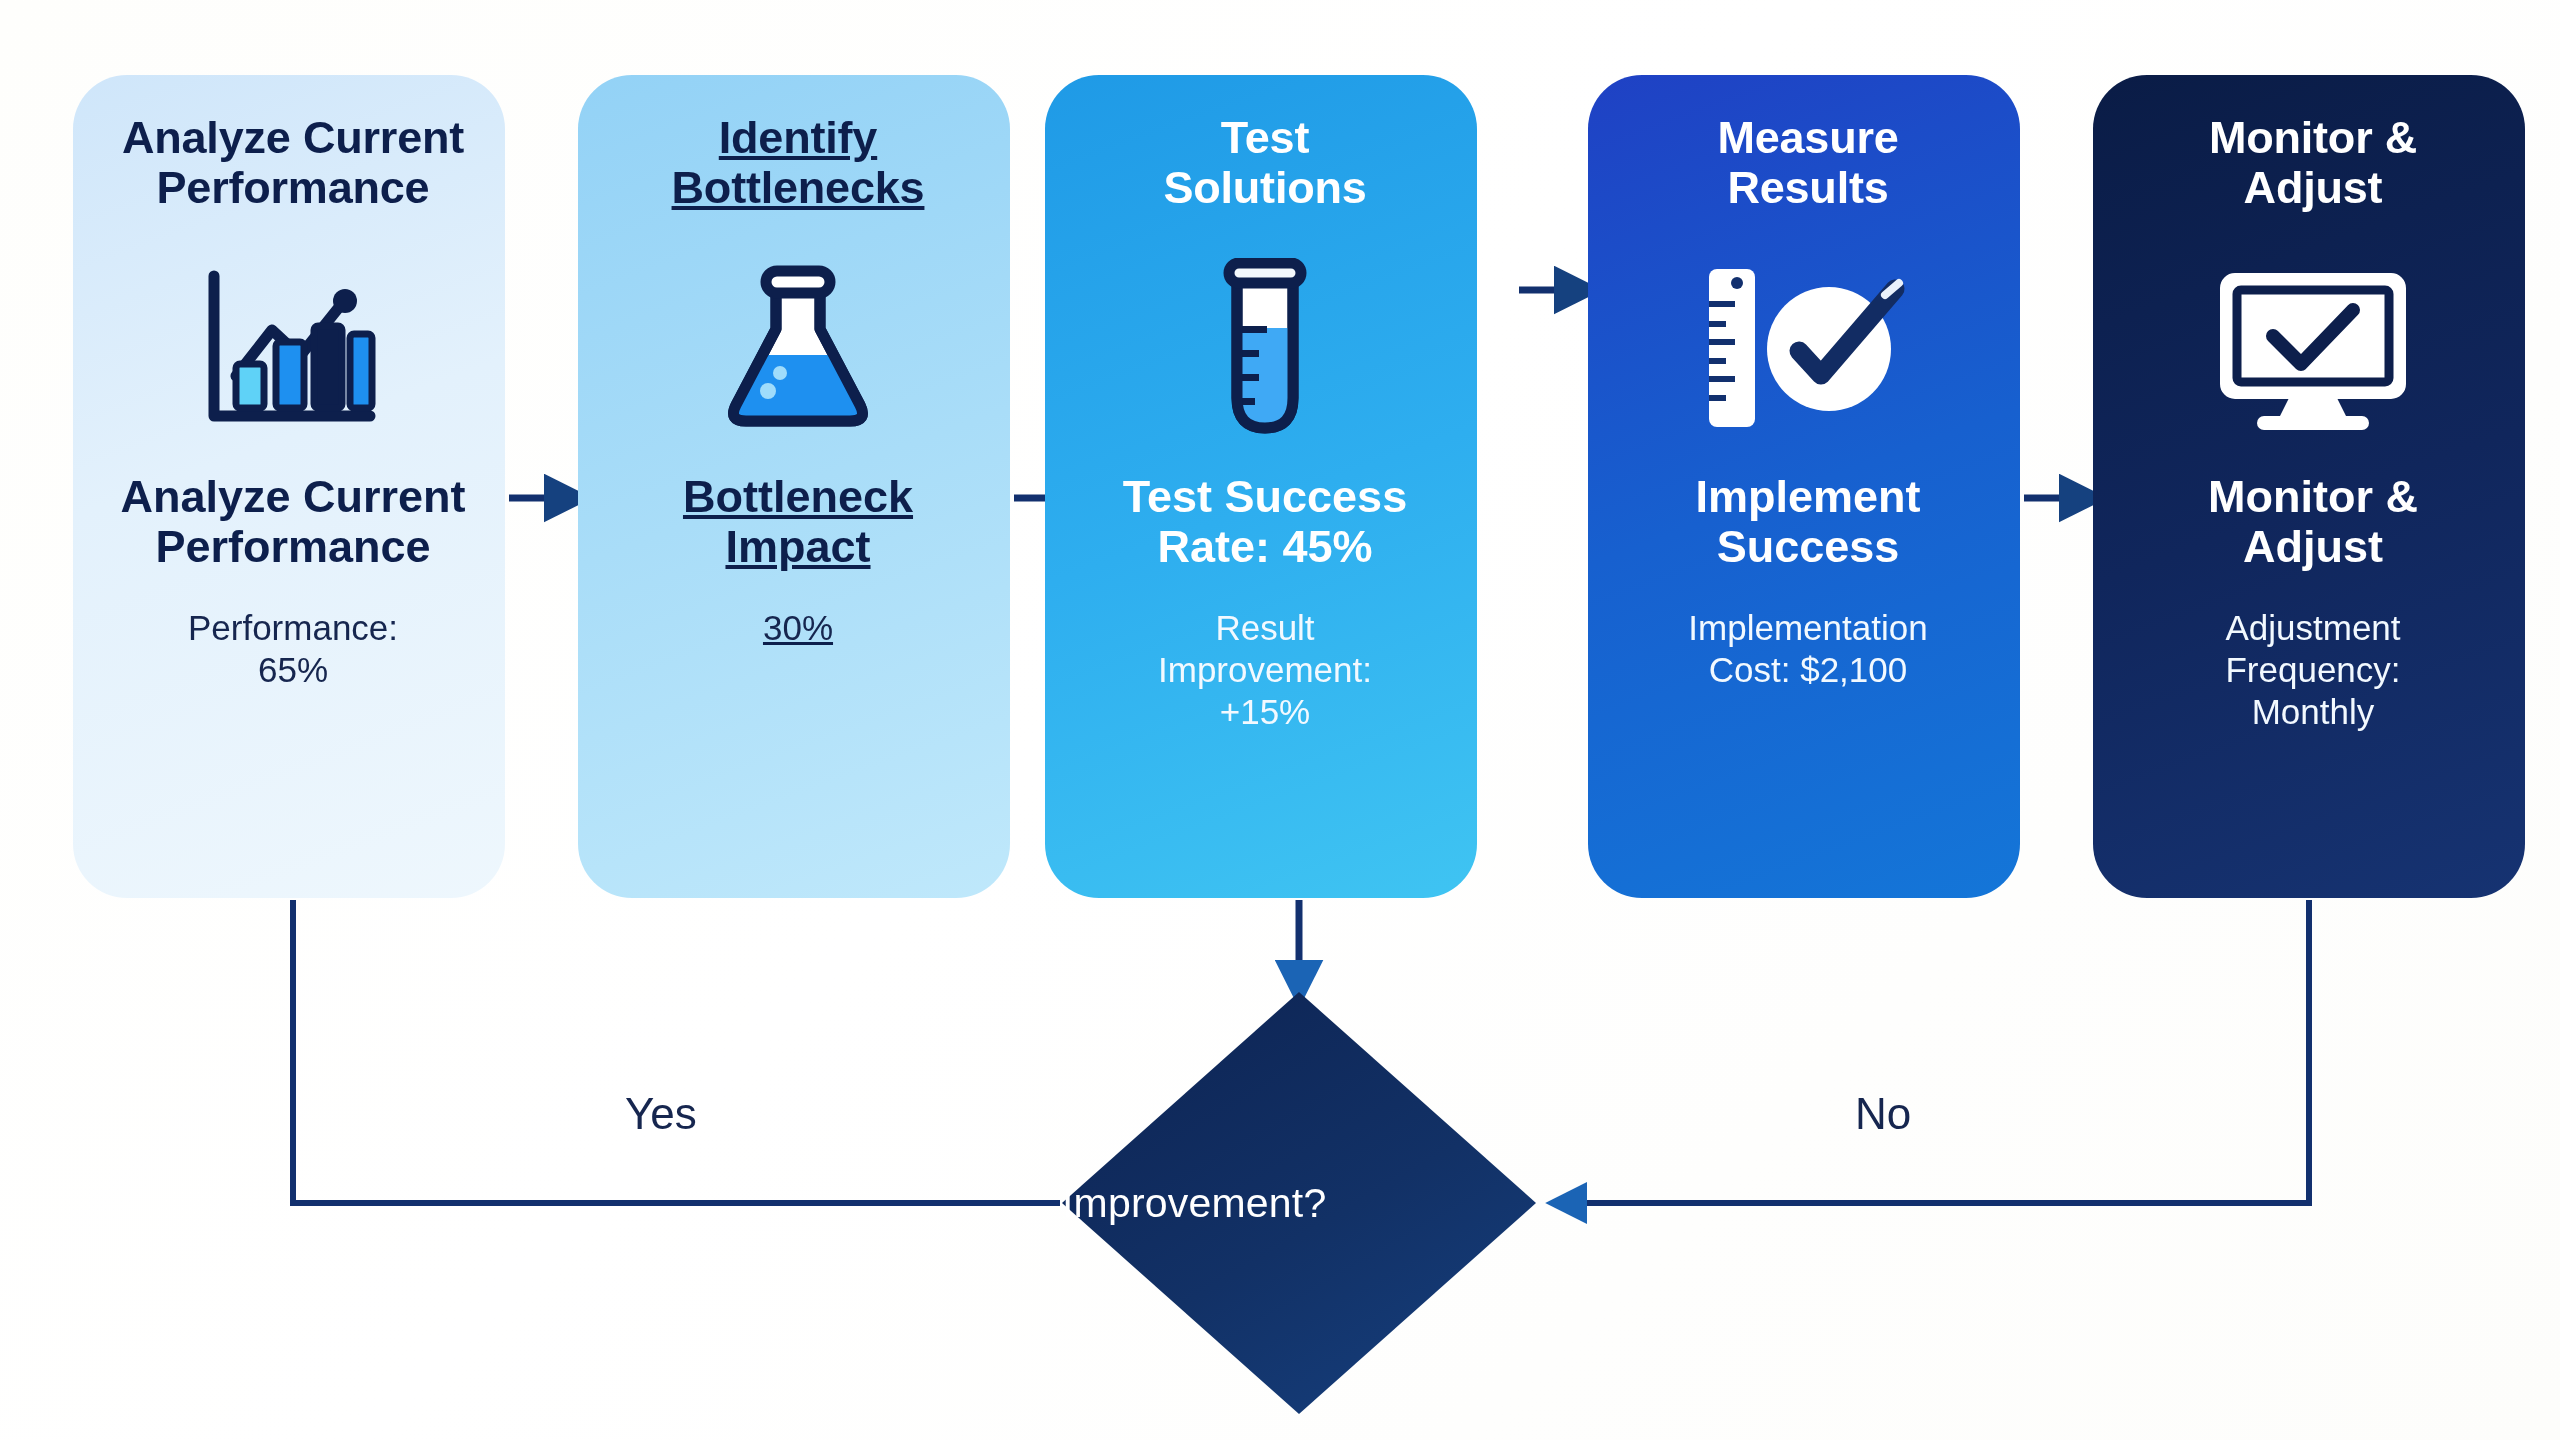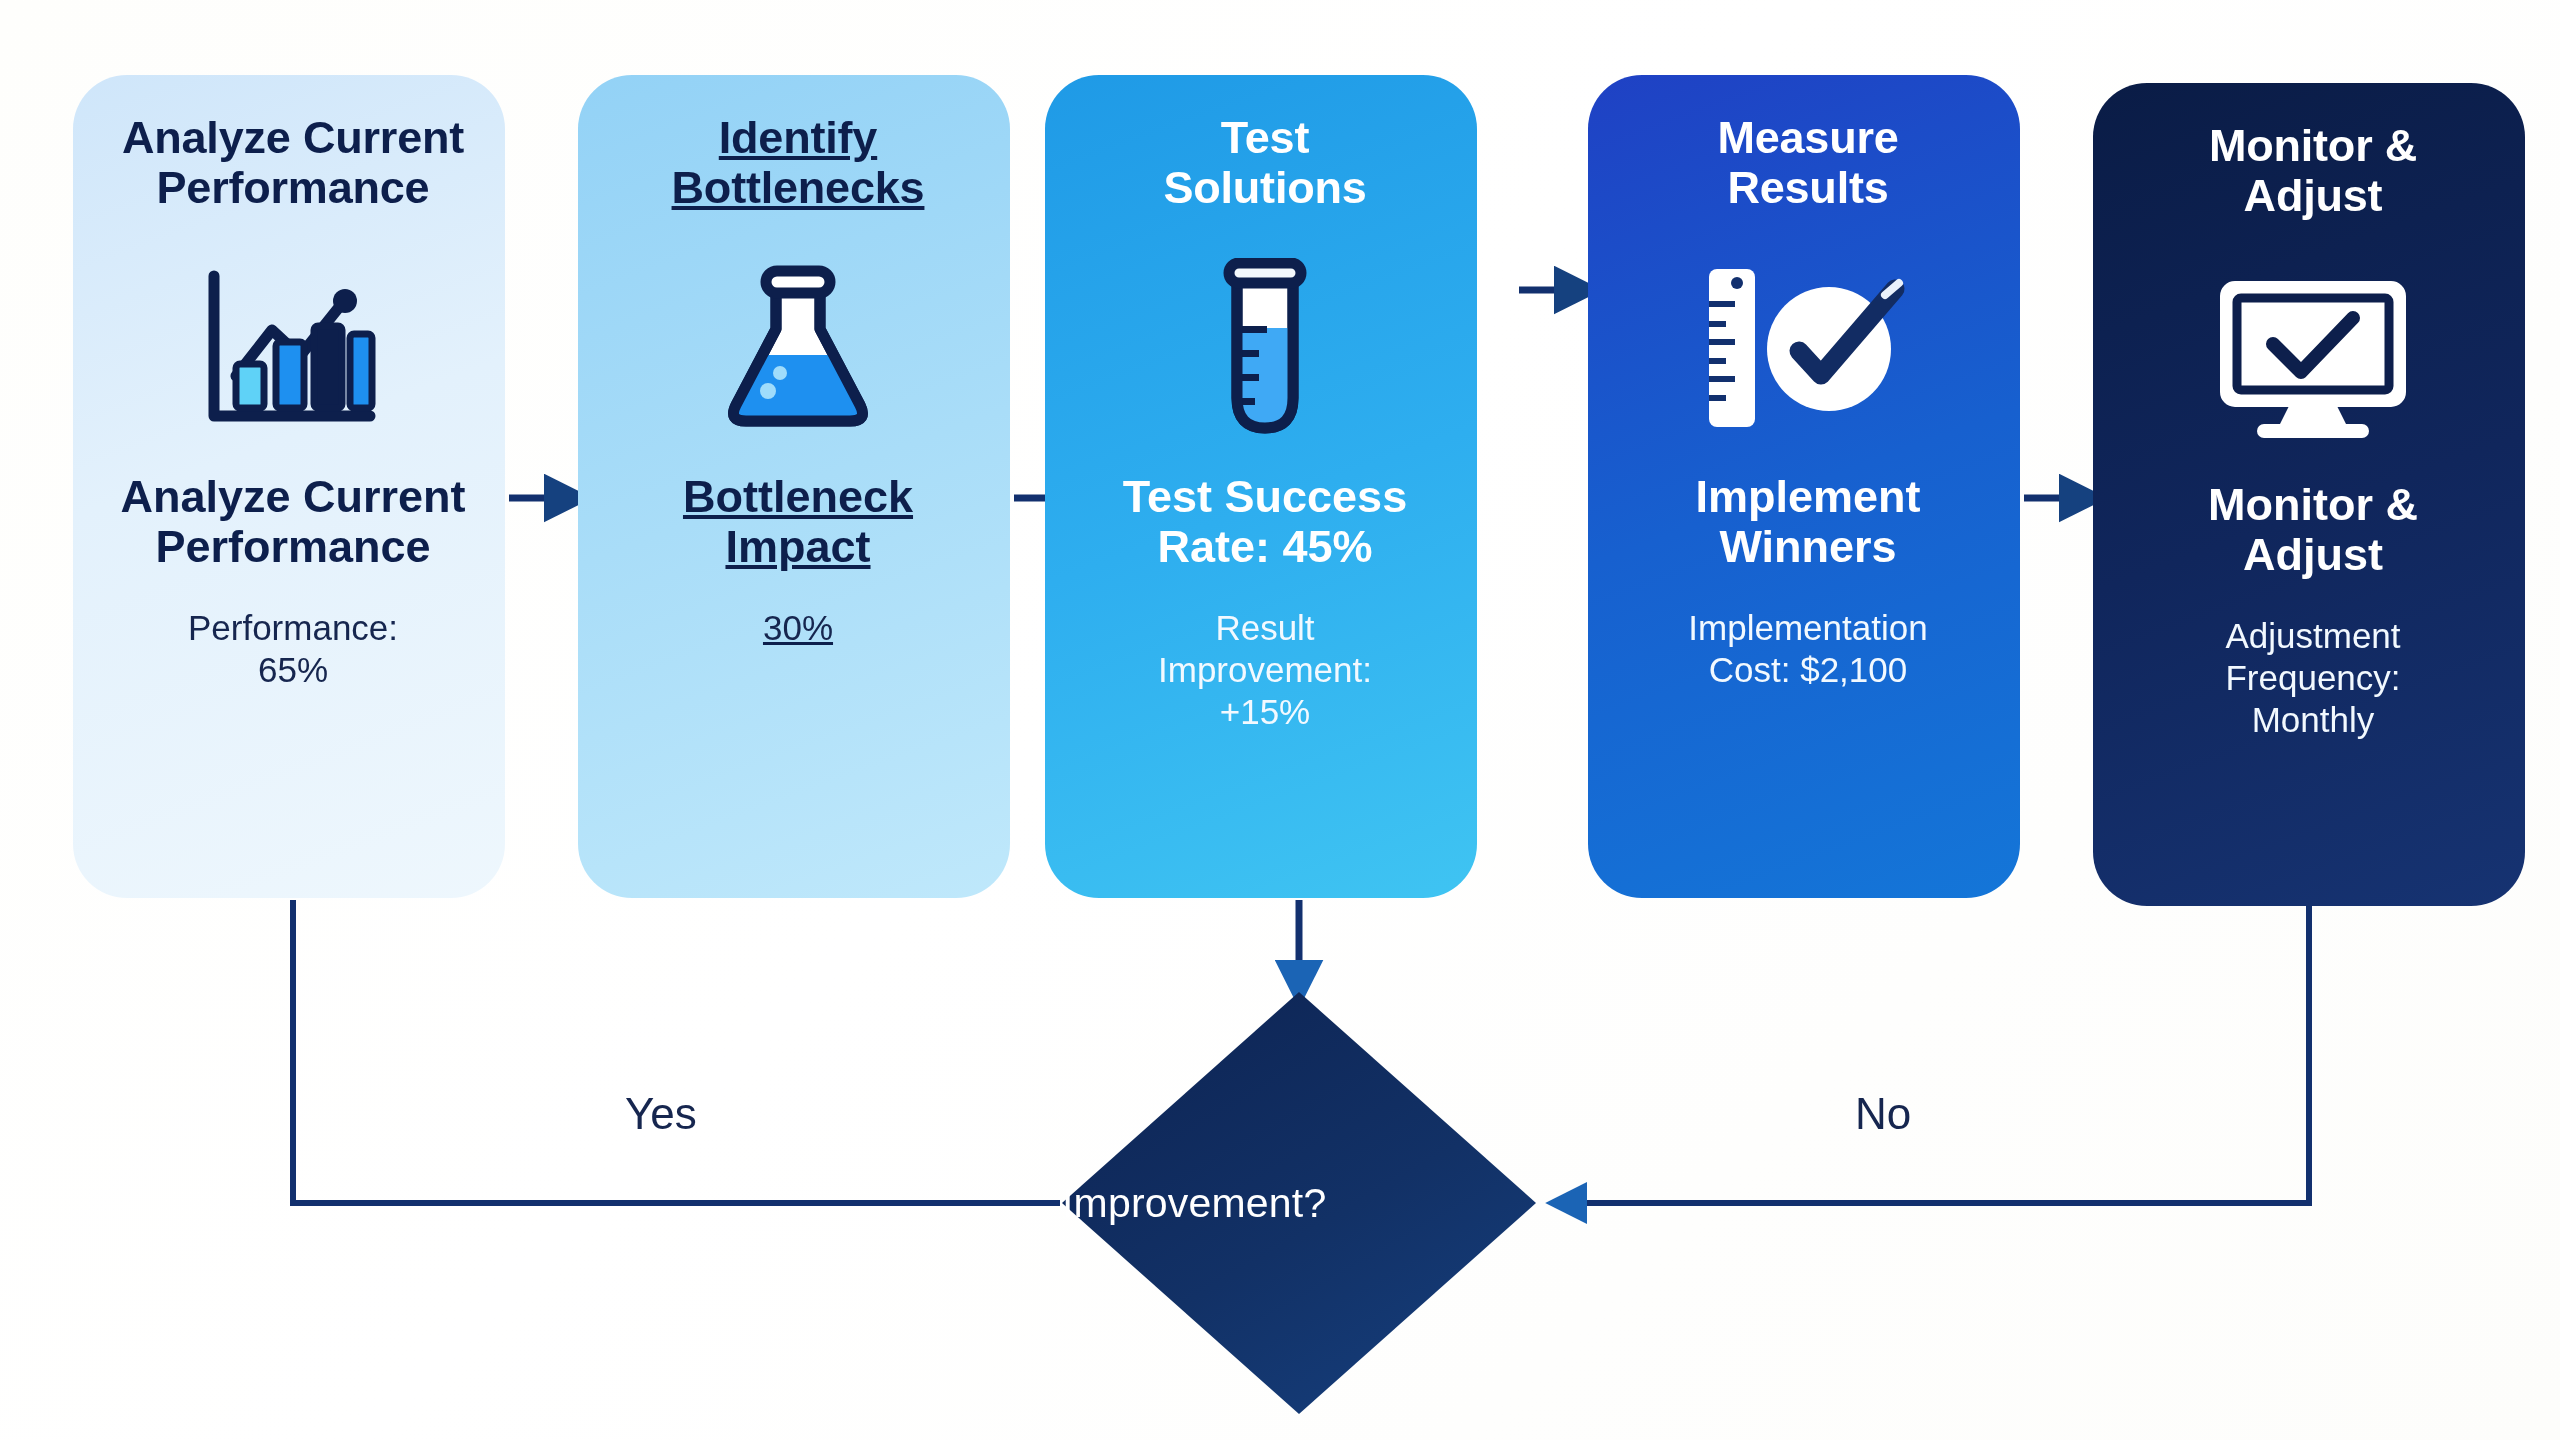--- a/index.html
+++ b/index.html
@@ -94,21 +94,20 @@
   }
   .card-4 {
     left: 1588px;
     background: linear-gradient(160deg, #1f41c4 0%, #1760cf 50%, #1476d8 100%);
     color: #ffffff;
   }
   .card-5 {
     left: 2093px;
     background: linear-gradient(160deg, #0a1c46 0%, #10265c 52%, #163372 100%);
     color: #ffffff;
-    margin-top: 8px;
   }
   .card-1 .card-metric,
   .card-2 .card-metric { color: #16264f; }
   .card-3 .card-metric,
   .card-4 .card-metric,
   .card-5 .card-metric { color: #f2f9ff; }
 
   
   #diamond {
     position: absolute;
@@ -299,21 +298,21 @@
           <rect x="10" y="134" width="17" height="6"></rect>
         </g>
 
         <circle cx="130" cy="88" r="62" fill="#ffffff"></circle>
         <path d="M100 90 L122 114 L196 28" fill="none" stroke="#122c63" stroke-width="19" stroke-linecap="round" stroke-linejoin="round"></path>
         <path d="M186 34 L200 22" fill="none" stroke="#e9f1fb" stroke-width="8" stroke-linecap="round"></path>
       </svg>
     </div>
 
     <div class="card-label">Implement
-Winners</div>
+Success</div>
     <div class="card-metric">Implementation
 Cost: $2,100</div>
   </div>
 
   <div class="card card-5">
     <div class="card-title">Monitor &amp;
 Adjust</div>
 
     <div class="icon-wrap">
       <svg width="200" height="170" viewBox="0 0 200 170" xmlns="http://www.w3.org/2000/svg">

